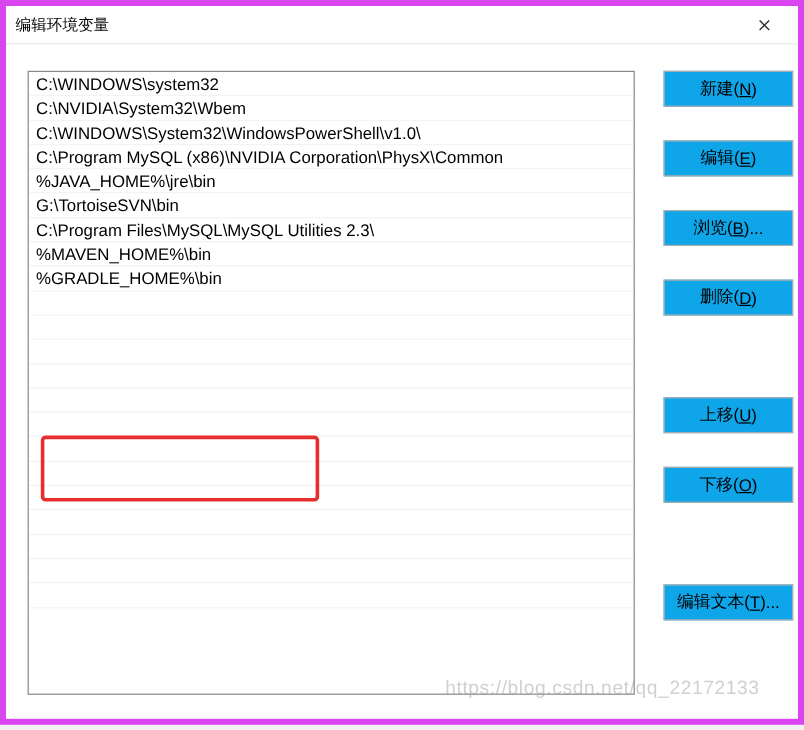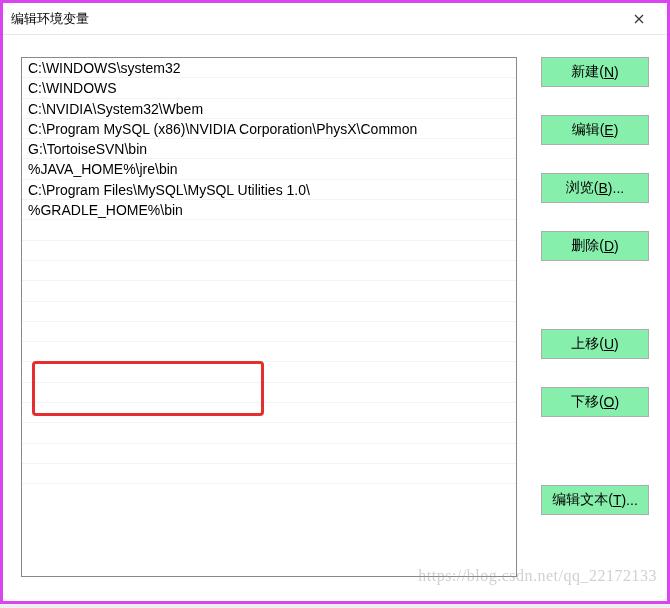--- a/index.html
+++ b/index.html
@@ -7,21 +7,21 @@
       font-family: "Microsoft YaHei", "Segoe UI", Tahoma, sans-serif;
       font-size: 13px;
       background: #f0f0f0;
       width: 670px;
       height: 608px;
       position: relative;
       overflow: hidden;
     }
     .dialog {
       background: #ffffff;
-      border: 3px solid #d946ef;
+      border: 5px solid #d946ef;
       width: 670px;
       height: 604px;
       position: relative;
     }
     .titlebar {
       height: 32px;
       display: flex;
       align-items: center;
       padding: 0 8px;
       border-bottom: 1px solid #e8e8e8;
@@ -37,21 +37,21 @@
       height: 28px;
       display: flex;
       align-items: center;
       justify-content: center;
       cursor: pointer;
       font-size: 14px;
       color: #333;
     }
     .content {
       display: flex;
-      padding: 22px 18px 10px 18px;
+      padding: 22px 4px 10px 18px;
       gap: 24px;
       height: calc(100% - 32px);
     }
     .listbox {
       flex: 1;
       border: 1px solid #888;
       background: #fff;
       height: 520px;
       overflow-y: auto;
       position: relative;
@@ -82,41 +82,41 @@
     }
     .button-col {
       width: 108px;
       display: flex;
       flex-direction: column;
       gap: 10px;
     }
     .btn {
       height: 30px;
       border: 1px solid #adadad;
-      background: #86efac;
+      background: #0ea5e9;
       font-size: 14px;
       color: #000;
       display: flex;
       align-items: center;
       justify-content: center;
       cursor: pointer;
       font-family: inherit;
     }
     .btn u {
       text-decoration: underline;
     }
     .spacer-sm { height: 8px; }
     .spacer-lg { height: 48px; }
     .watermark {
       position: absolute;
       bottom: 16px;
-      right: 10px;
+      right: 32px;
       font-size: 16px;
       color: rgba(150,150,150,0.45);
-      font-family: Liberation Serif, serif;
+      font-family: Liberation Sans, sans-serif;
       letter-spacing: 0.5px;
       pointer-events: none;
       text-align: center;
     }
   </style>
 </head>
 <body>
 
 <div class="dialog">
   <div class="titlebar">
@@ -124,26 +124,27 @@
     <div class="close-btn">
       <svg width="10" height="10" viewBox="0 0 10 10">
           <path d="M1 1 L9 9 M9 1 L1 9" stroke="#333" stroke-width="1.2" fill="none"></path>
         </svg>
     </div>
   </div>
 
   <div class="content">
     <div class="listbox">
       <div class="list-item">C:\WINDOWS\system32</div>
-      <div class="list-item">C:\WINDOWS</div>
       <div class="list-item">C:\NVIDIA\System32\Wbem</div>
+      <div class="list-item">C:\WINDOWS\System32\WindowsPowerShell\v1.0\</div>
       <div class="list-item">C:\Program MySQL (x86)\NVIDIA Corporation\PhysX\Common</div>
+      <div class="list-item">%JAVA_HOME%\jre\bin</div>
       <div class="list-item">G:\TortoiseSVN\bin</div>
-      <div class="list-item">%JAVA_HOME%\jre\bin</div>
-      <div class="list-item">C:\Program Files\MySQL\MySQL Utilities 1.0\</div>
+      <div class="list-item">C:\Program Files\MySQL\MySQL Utilities 2.3\</div>
+      <div class="list-item">%MAVEN_HOME%\bin</div>
       <div class="list-item">%GRADLE_HOME%\bin</div>
       <div class="list-item empty">&nbsp;</div>
       <div class="list-item empty">&nbsp;</div>
       <div class="list-item empty">&nbsp;</div>
       <div class="list-item empty">&nbsp;</div>
       <div class="list-item empty">&nbsp;</div>
       <div class="list-item empty">&nbsp;</div>
       <div class="list-item empty">&nbsp;</div>
       <div class="list-item empty">&nbsp;</div>
       <div class="list-item empty">&nbsp;</div>

